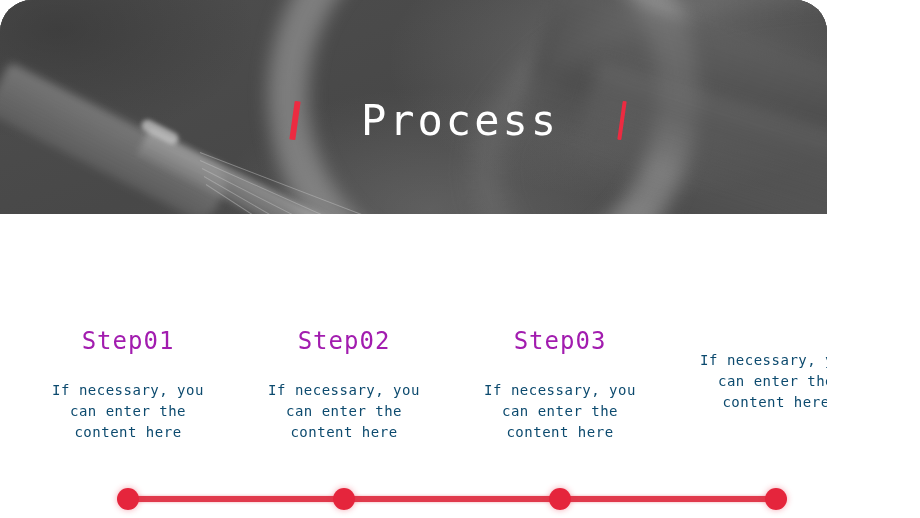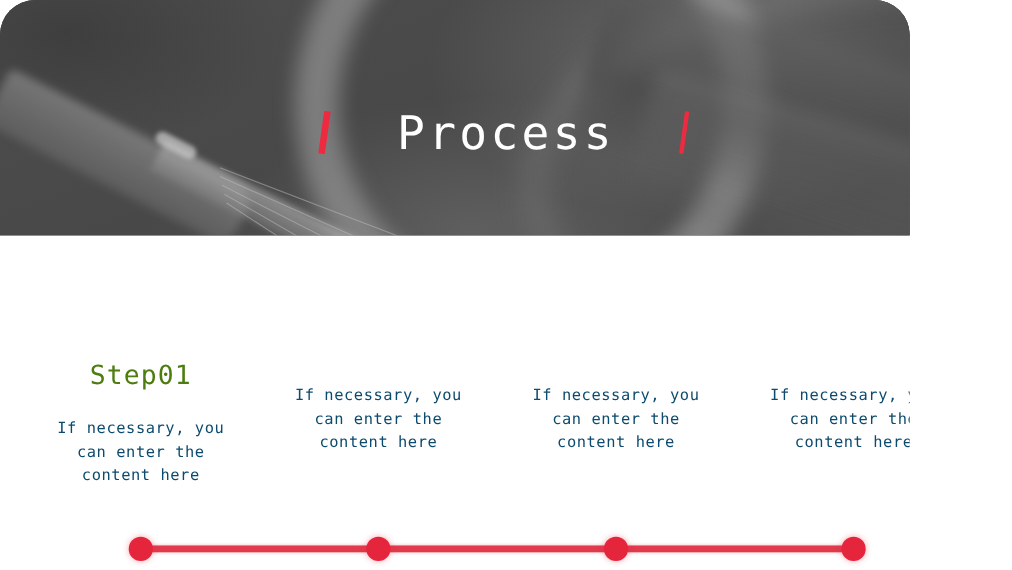--- a/index.html
+++ b/index.html
@@ -205,21 +205,21 @@
     width: 920px;
     height: 304px;
   }
   .step {
     position: absolute;
     top: 112px;
     width: 216px;
     text-align: center;
   }
   .step-title {
-    color: #4d7c0f;
+    color: #a21caf;
     font-family: "DejaVu Sans Mono", monospace;
     font-size: 24px;
     font-weight: 400;
     letter-spacing: 1px;
     line-height: 30px;
     white-space: nowrap;
   }
   .step-body {
     margin-top: 24px;
     color: #0c4a6e;
@@ -269,24 +269,26 @@
     <div class="dot" style="left:776px;"></div>
 
     <div class="steps">
 
       <div class="step" style="left:20px;">
         <div class="step-title">Step01</div>
         <div class="step-body">If necessary, you can enter the content here</div>
       </div>
 
       <div class="step" style="left:236px;">
+        <div class="step-title">Step02</div>
         <div class="step-body">If necessary, you can enter the content here</div>
       </div>
 
       <div class="step" style="left:452px;">
+        <div class="step-title">Step03</div>
         <div class="step-body">If necessary, you can enter the content here</div>
       </div>
 
       <div class="step" style="left:668px;">
         <div class="step-body">If necessary, you can enter the content here</div>
       </div>
 
     </div>
   </div>
 

